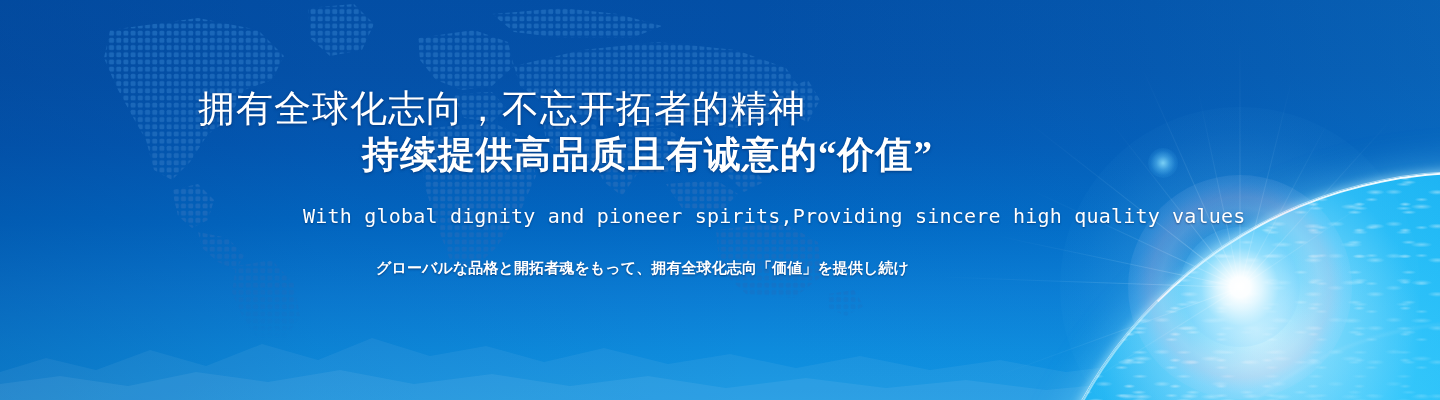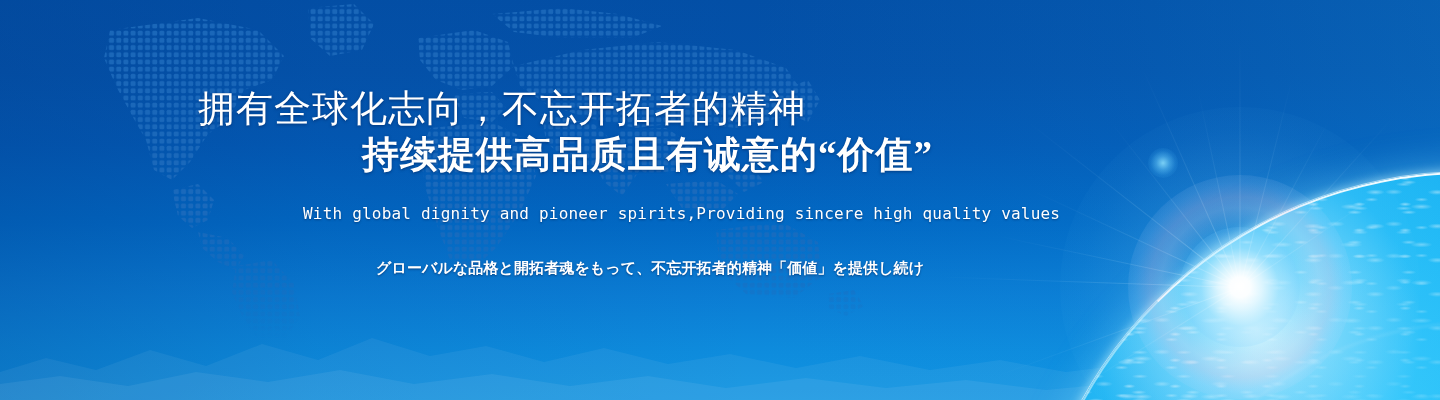--- a/index.html
+++ b/index.html
@@ -234,21 +234,21 @@
     text-shadow: 0 1px 3px rgba(0,28,78,0.55);
   }
   .headline.l1 { left: 198px; top: 90px; }
   .headline.l2 { left: 362px; top: 136px; font-weight: bold; }
 
   .subline-en {
     position: absolute;
     left: 303px; top: 206px;
     color: #ffffff;
     font-family: "DejaVu Sans Mono", "Liberation Mono", monospace;
-    font-size: 16px;
+    font-size: 20px;
     line-height: 1;
     letter-spacing: 0.2px;
     white-space: nowrap;
     text-shadow: 0 1px 2px rgba(0,28,78,0.5);
   }
 
   .subline-jp {
     position: absolute;
     left: 376px; top: 261px;
     color: #ffffff;
@@ -348,16 +348,16 @@
     <i style="transform:rotate(148deg); width:200px;"></i>
   </div>
   <div class="flare-halo"></div>
   <div class="flare-core"></div>
   <div class="star-dot"></div>
 
   <div id="copy">
     <div class="headline l1">拥有全球化志向，不忘开拓者的精神</div>
     <div class="headline l2">持续提供高品质且有诚意的“价值”</div>
     <div class="subline-en">With global dignity and pioneer spirits,Providing sincere high quality values</div>
-    <div class="subline-jp">グローバルな品格と開拓者魂をもって、不忘开拓者的精神「価値」を提供し続け</div>
+    <div class="subline-jp">グローバルな品格と開拓者魂をもって、拥有全球化志向「価値」を提供し続け</div>
   </div>
 
 </div>
 
 </body></html>

